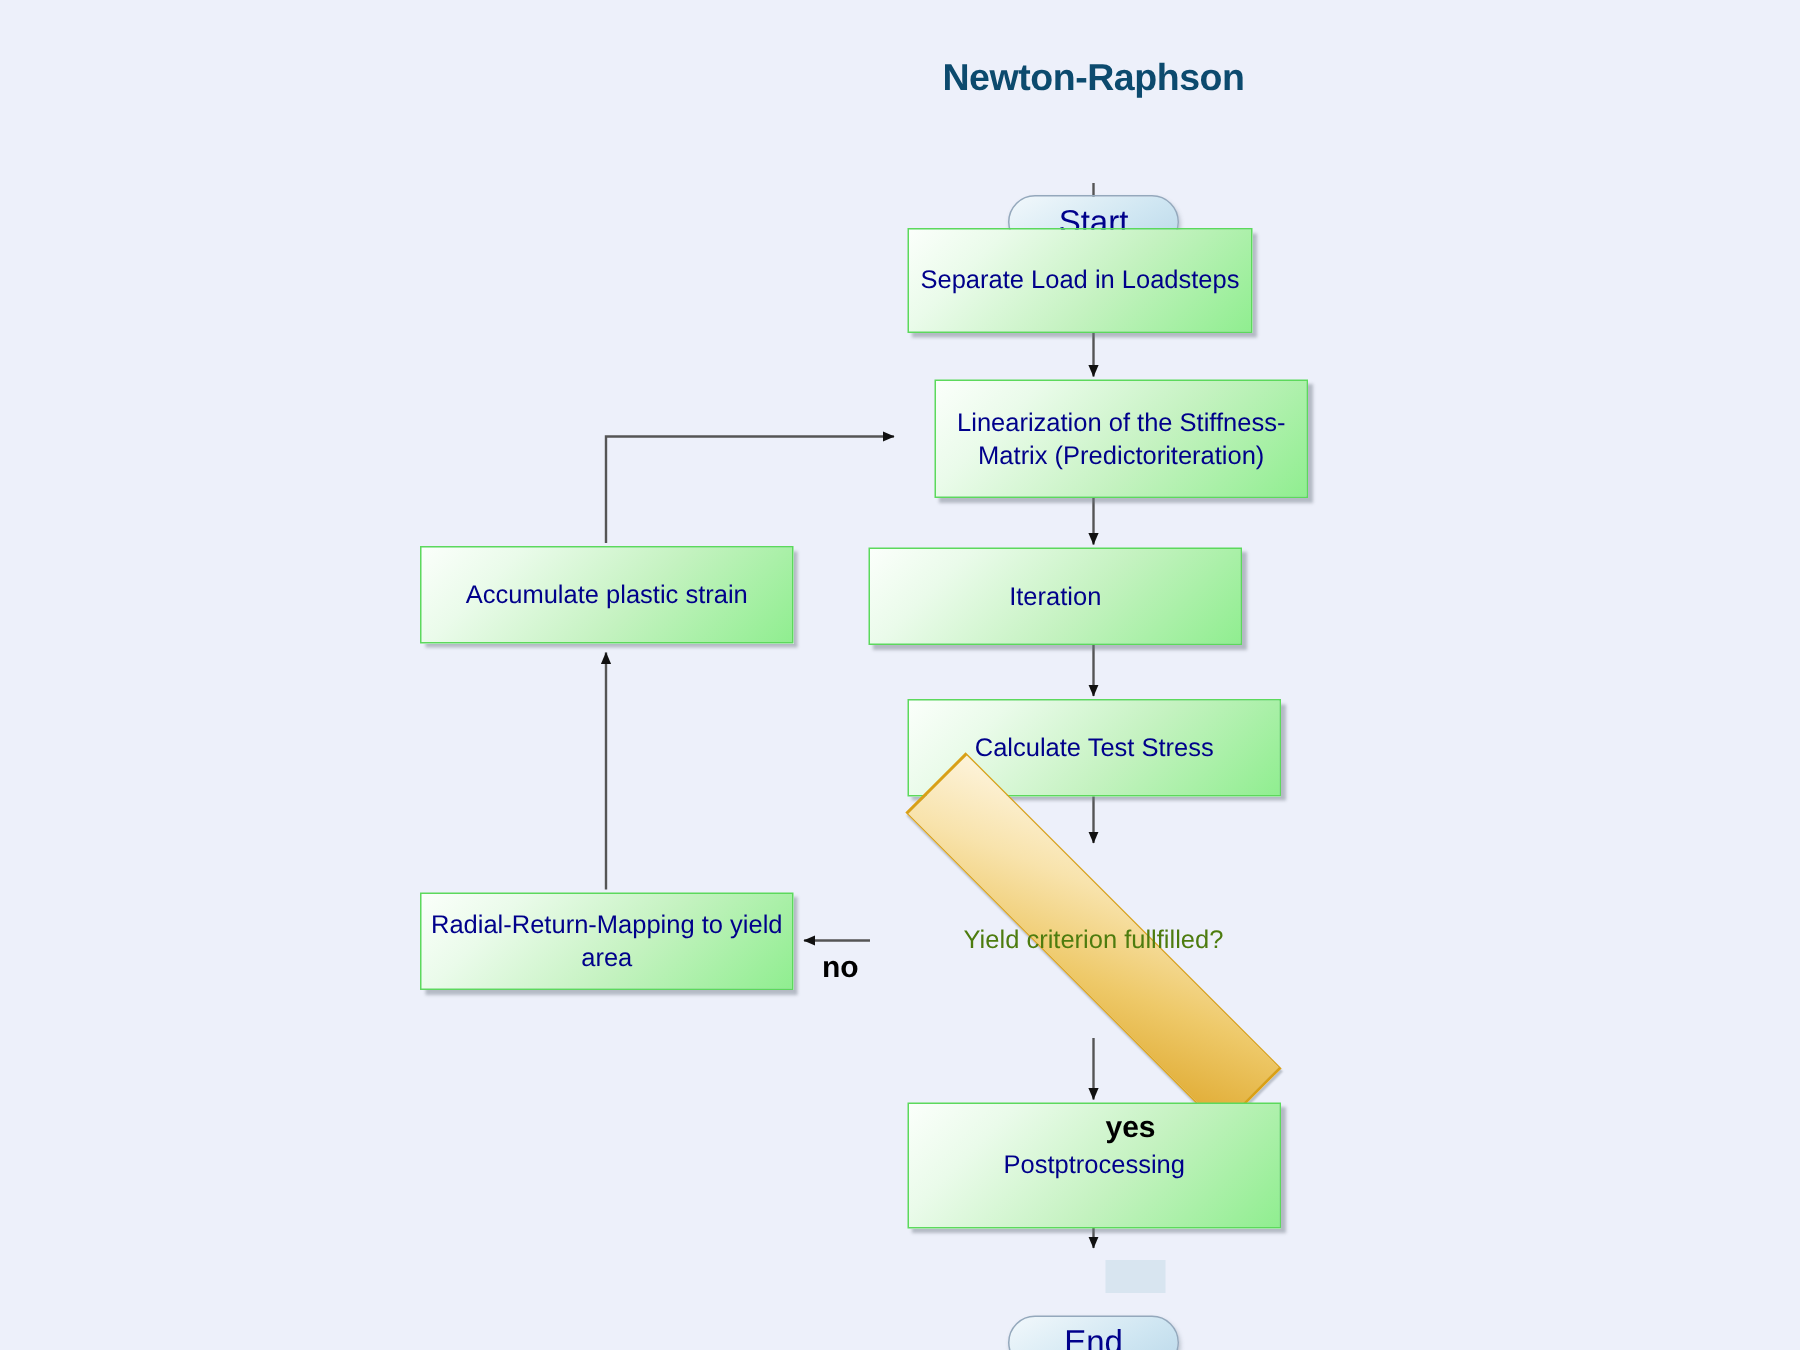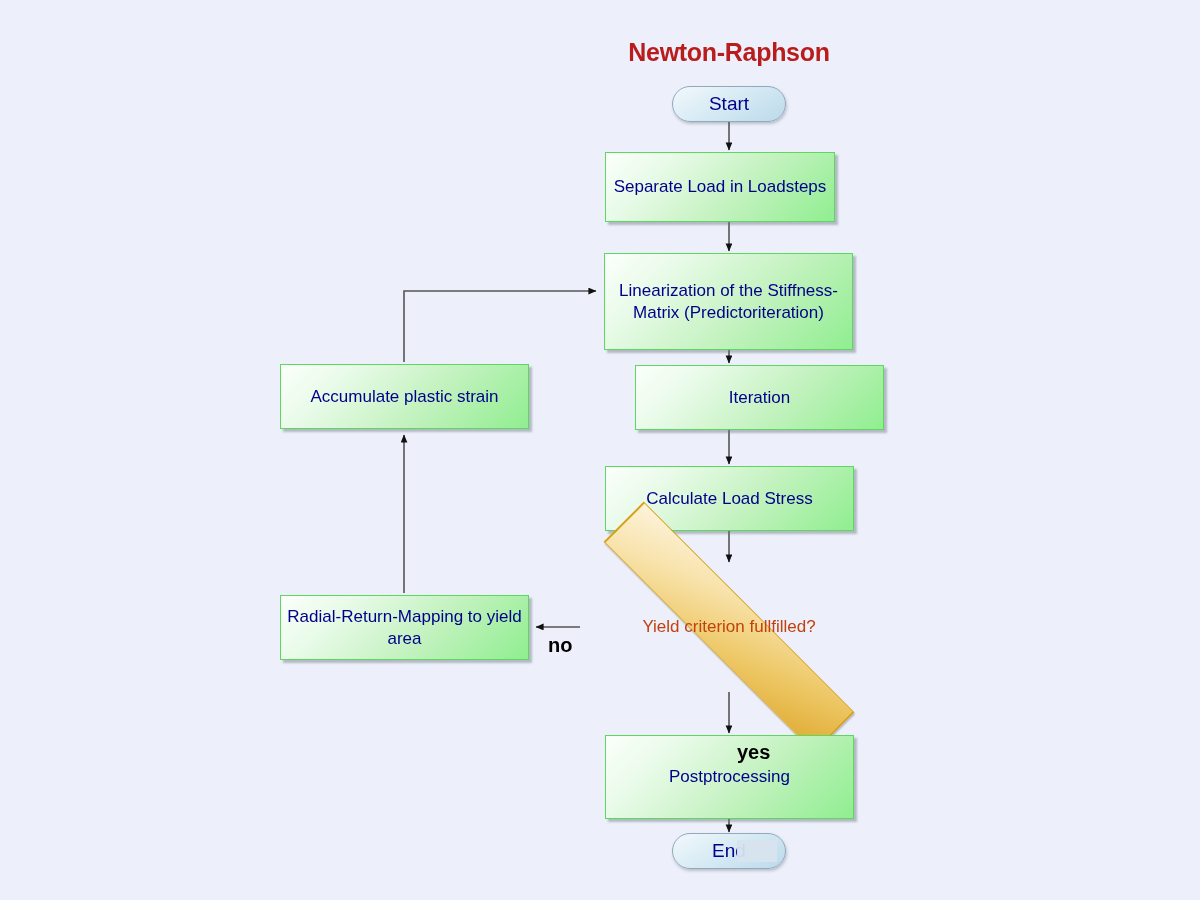--- a/index.html
+++ b/index.html
@@ -22,21 +22,21 @@
 
   
   .title {
     position: absolute;
     left: 529px;
     top: 38px;
     width: 400px;
     text-align: center;
     font-size: 25px;
     font-weight: bold;
-    color: #b91c1c;
+    color: #0c4a6e;
     letter-spacing: -0.3px;
     white-space: nowrap;
   }
 
   
   .node {
     position: absolute;
     box-sizing: border-box;
     display: flex;
     align-items: center;
@@ -46,21 +46,22 @@
     font-size: 17px;
     line-height: 1.28;
   }
 
   
   .terminal {
     border-radius: 999px;
     border: 1px solid #94a8bc;
     background: linear-gradient(150deg, #f2f8fc 0%, #e2f0f7 28%, #cfe6f2 62%, #bcd9ea 100%);
     box-shadow: 1px 2px 3px rgba(90,105,120,0.35);
-    font-size: 19px;
+    font-size: 22px;
+    margin-top: 44px;
   }
 
   
   .process {
     border: 1px solid #5cd95c;
     background: linear-gradient(135deg, #fbfffb 0%, #eafbea 22%, #c4f2c0 58%, #90ee90 100%);
     box-shadow: 3px 3px 2px rgba(110,120,130,0.45);
   }
 
   
@@ -77,21 +78,21 @@
     transform-origin: center center;
     box-shadow: 2px 2px 2px rgba(110,120,130,0.40);
   }
   .decision-label {
     position: absolute;
     inset: 0;
     display: flex;
     align-items: center;
     justify-content: center;
     text-align: center;
-    color: #c2410c;
+    color: #4d7c0f;
     font-size: 17px;
     line-height: 1.3;
     z-index: 2;
     pointer-events: none;
   }
 
   
   #connectors {
     position: absolute;
     left: 0;
@@ -155,30 +156,30 @@
   </svg>
 
   <div class="node terminal" style="left:672px; top:86px; width:114px; height:36px;">
     <span>Start</span>
   </div>
 
   <div class="node process" style="left:605px; top:152px; width:230px; height:70px;">
     <span>Separate Load in Loadsteps</span>
   </div>
 
-  <div class="node process" style="left:604px; top:253px; width:249px; height:97px;">
+  <div class="node process" style="left:623px; top:253px; width:249px; height:79px;">
     <span>Linearization of the Stiffness-Matrix (Predictoriteration)</span>
   </div>
 
-  <div class="node process" style="left:635px; top:365px; width:249px; height:65px;">
+  <div class="node process" style="left:579px; top:365px; width:249px; height:65px;">
     <span>Iteration</span>
   </div>
 
   <div class="node process" style="left:605px; top:466px; width:249px; height:65px;">
-    <span>Calculate Load Stress</span>
+    <span>Calculate Test Stress</span>
   </div>
 
   <div class="decision-wrap" style="left:580px; top:562px; width:298px; height:130px;">
     <div class="decision-shape"></div>
     <div class="decision-label">Yield criterion fullfilled?</div>
   </div>
 
   <div class="node process" style="left:280px; top:595px; width:249px; height:65px;">
     <span>Radial-Return-Mapping to yield area</span>
   </div>

